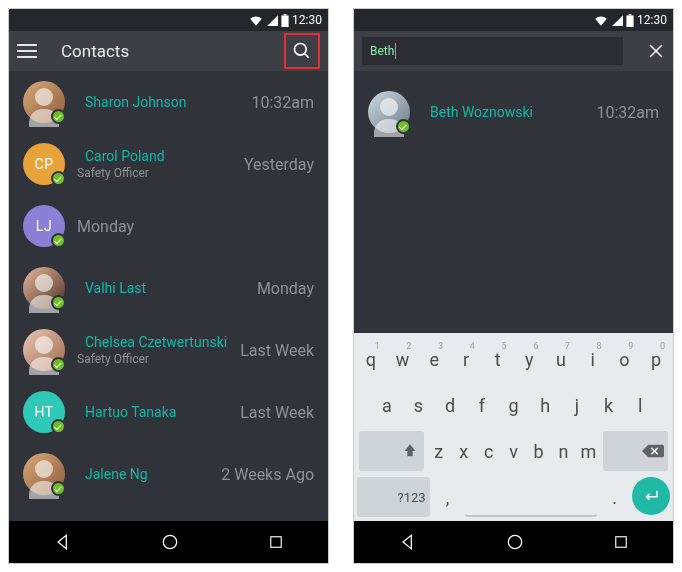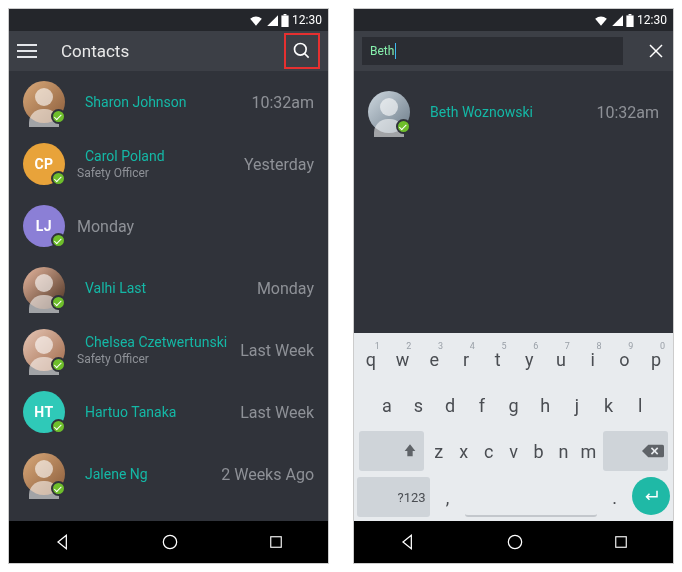--- a/index.html
+++ b/index.html
@@ -74,21 +74,21 @@
     display: flex;
     align-items: center;
     padding: 8px 14px 8px 14px;
     height: 62px;
     gap: 12px;
   }
   .avatar-wrap { position: relative; width: 42px; height: 42px; flex-shrink:0; }
   .avatar {
     width: 42px; height: 42px; border-radius: 50%;
     display: flex; align-items: center; justify-content: center;
-    color: #fff; font-size: 14px; font-weight: 700; letter-spacing: 0.5px;
+    color: #fff; font-size: 14px; font-weight: 400; letter-spacing: 0.5px;
     overflow:hidden;
   }
   .avatar.photo { background: linear-gradient(135deg,#d9a97a,#8a5c3a); }
   .avatar.photo2 { background: linear-gradient(135deg,#e7b8a0,#4a3020); }
   .avatar.photo3 { background: linear-gradient(135deg,#e7c7b7,#a06a4a); }
   .avatar.photo4 { background: linear-gradient(135deg,#cfd9e0,#6b7a88); }
   .avatar .head {
     width: 18px; height: 18px; border-radius:50%;
     background: rgba(255,255,255,0.6);
     position:absolute; top:7px; left:12px;

